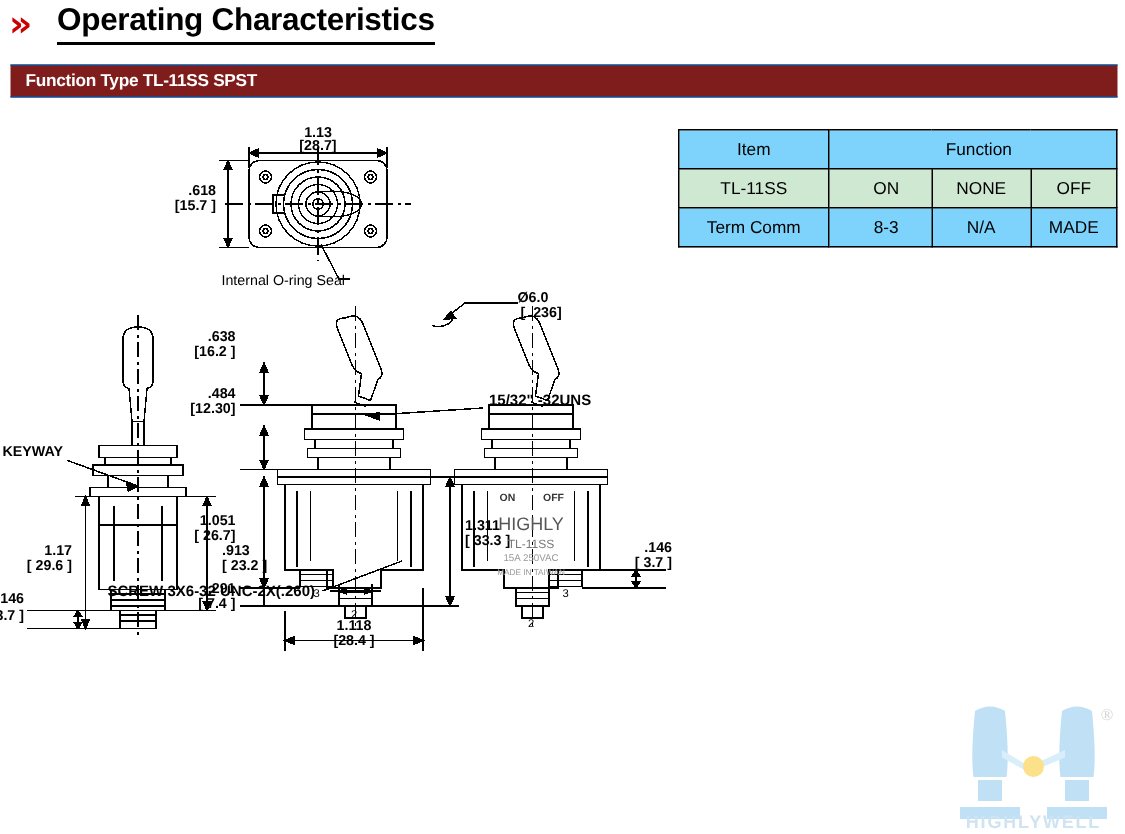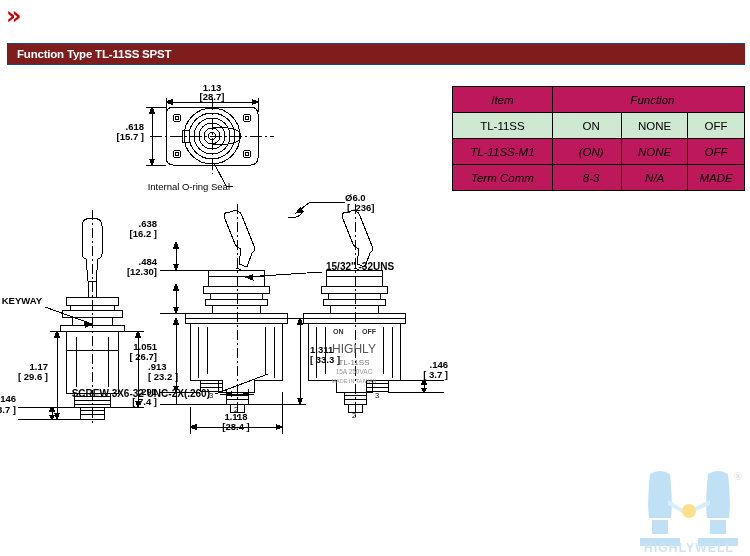--- a/index.html
+++ b/index.html
@@ -56,63 +56,58 @@
     font-size:11.5px;
     height:25px;
     padding:0 2px;
     white-space:nowrap;
   }
   .tbl td.c0{width:103px;}
   .tbl td.c1{width:65px;padding-left:10px;}
   .tbl td.c2{width:68px;}
   .tbl td.c3{width:57px;}
   .tbl tr.green td{background:#cfe8d2;}
-  .tbl tr.white td{background:#be185d;font-style:italic;}
+  .tbl tr.white td{background:#7dd3fc;}
 
   
   .draw{position:absolute;left:0;top:62px;width:452px;height:380px;}
   .draw svg{display:block;}
 
   
   .wm{position:absolute;left:630px;top:468px;width:118px;height:86px;}
 
   .lbl{font-family:"Liberation Sans", sans-serif;}
 </style>
 </head>
 <body>
 
 <div id="page">
 
   <div class="hdr">
     <div class="chev">»</div>
+    <div class="hdr-title">Operating Characteristics</div>
   </div>
 
   <div class="band">
     <div class="band-label">Function Type TL-11SS SPST</div>
   </div>
 
   <table class="tbl">
     <tbody>
       <tr class="white">
         <td class="c0">Item</td>
         <td class="c1" colspan="3">Function</td>
       </tr>
       <tr class="green">
         <td class="c0">TL-11SS</td>
         <td class="c1">ON</td>
         <td class="c2">NONE</td>
         <td class="c3">OFF</td>
       </tr>
       <tr class="white">
-        <td class="c0">TL-11SS-M1</td>
-        <td class="c1">(ON)</td>
-        <td class="c2">NONE</td>
-        <td class="c3">OFF</td>
-      </tr>
-      <tr class="white">
         <td class="c0">Term Comm</td>
         <td class="c1">8-3</td>
         <td class="c2">N/A</td>
         <td class="c3">MADE</td>
       </tr>
     </tbody>
   </table>
 
   <div class="draw">
   <svg width="452" height="380" viewBox="0 0 452 380" xmlns="http://www.w3.org/2000/svg">

